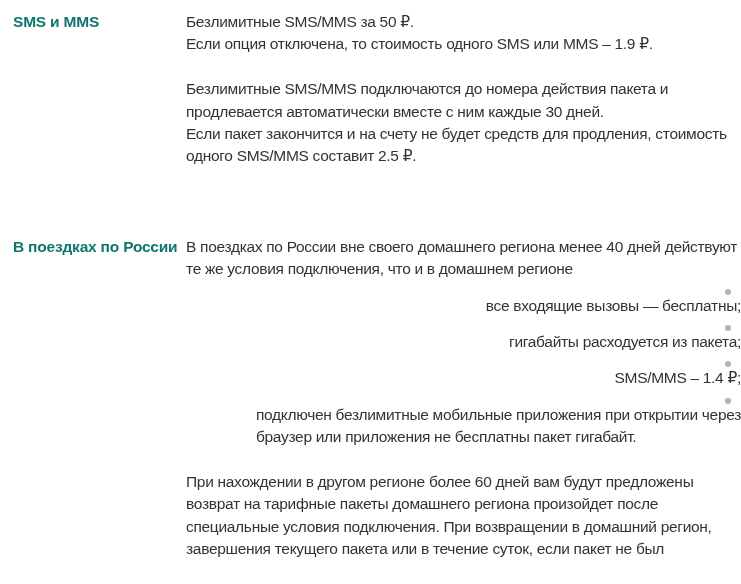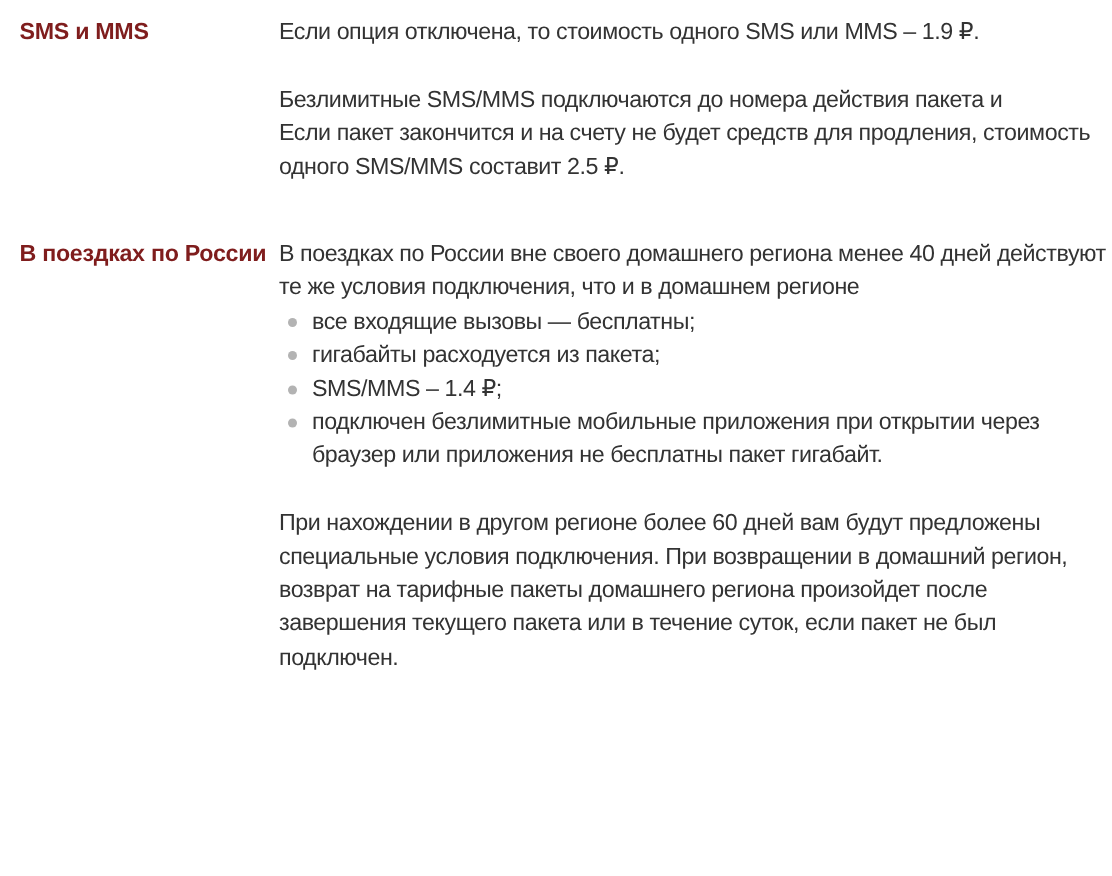--- a/index.html
+++ b/index.html
@@ -11,70 +11,72 @@
   }
   .page {
     width: 741px; height: 584px;
     padding-top: 11px;
     color: #333333;
   }
   .section {
     display: flex;
     align-items: flex-start;
   }
-  .section + .section { margin-top: 36px; }
+  .section + .section { margin-top: 68px; }
   .label-col {
     width: 186px;
     flex: 0 0 186px;
     padding-left: 13px;
     padding-right: 8px;
   }
   .section-label {
     font-size: 15.5px;
     font-weight: 700;
     line-height: 22.4px;
     letter-spacing: -0.2px;
-    color: #7f1d1d;
+    color: #0f766e;
     white-space: nowrap;
   }
   .content-col {
     flex: 1 1 auto;
     min-width: 0;
     font-size: 15.5px;
     line-height: 22.4px;
     letter-spacing: -0.3px;
   }
   .para + .para,
   .bullet-list + .para { margin-top: 22.4px; }
   .line { white-space: nowrap; }
-  .bullet-item { display: flex; align-items: flex-start; }
+  .bullet-item { display: flex; align-items: flex-end; flex-direction: column; }
   .bullet-dot {
     flex: 0 0 6px;
     width: 6px; height: 6px;
     border-radius: 50%;
     background: #b3b3b3;
     margin: 8px 10px 0 6px;
   }
   .bullet-lines { flex: 1 1 auto; min-width: 0; }
 </style>
 </head>
 <body>
 
 <div class="page">
 
   <section class="section">
     <div class="label-col">
       <h3 class="section-label">SMS и MMS</h3>
     </div>
     <div class="content-col">
       <div class="para">
+        <div class="line">Безлимитные SMS/MMS за 50 ₽.</div>
         <div class="line">Если опция отключена, то стоимость одного SMS или MMS – 1.9 ₽.</div>
       </div>
       <div class="para">
         <div class="line">Безлимитные SMS/MMS подключаются до номера действия пакета и</div>
+        <div class="line">продлевается автоматически вместе с ним каждые 30 дней.</div>
         <div class="line">Если пакет закончится и на счету не будет средств для продления, стоимость</div>
         <div class="line">одного SMS/MMS составит 2.5 ₽.</div>
       </div>
     </div>
   </section>
 
   <section class="section">
     <div class="label-col">
       <h3 class="section-label">В поездках по России</h3>
     </div>
@@ -107,21 +109,20 @@
           <span class="bullet-dot"></span>
           <div class="bullet-lines">
             <div class="line">подключен безлимитные мобильные приложения при открытии через</div>
             <div class="line">браузер или приложения не бесплатны пакет гигабайт.</div>
           </div>
         </div>
       </div>
 
       <div class="para">
         <div class="line">При нахождении в другом регионе более 60 дней вам будут предложены</div>
+        <div class="line">возврат на тарифные пакеты домашнего региона произойдет после</div>
         <div class="line">специальные условия подключения. При возвращении в домашний регион,</div>
-        <div class="line">возврат на тарифные пакеты домашнего региона произойдет после</div>
         <div class="line">завершения текущего пакета или в течение суток, если пакет не был</div>
-        <div class="line">подключен.</div>
       </div>
     </div>
   </section>
 
 </div>
 
 </body></html>

